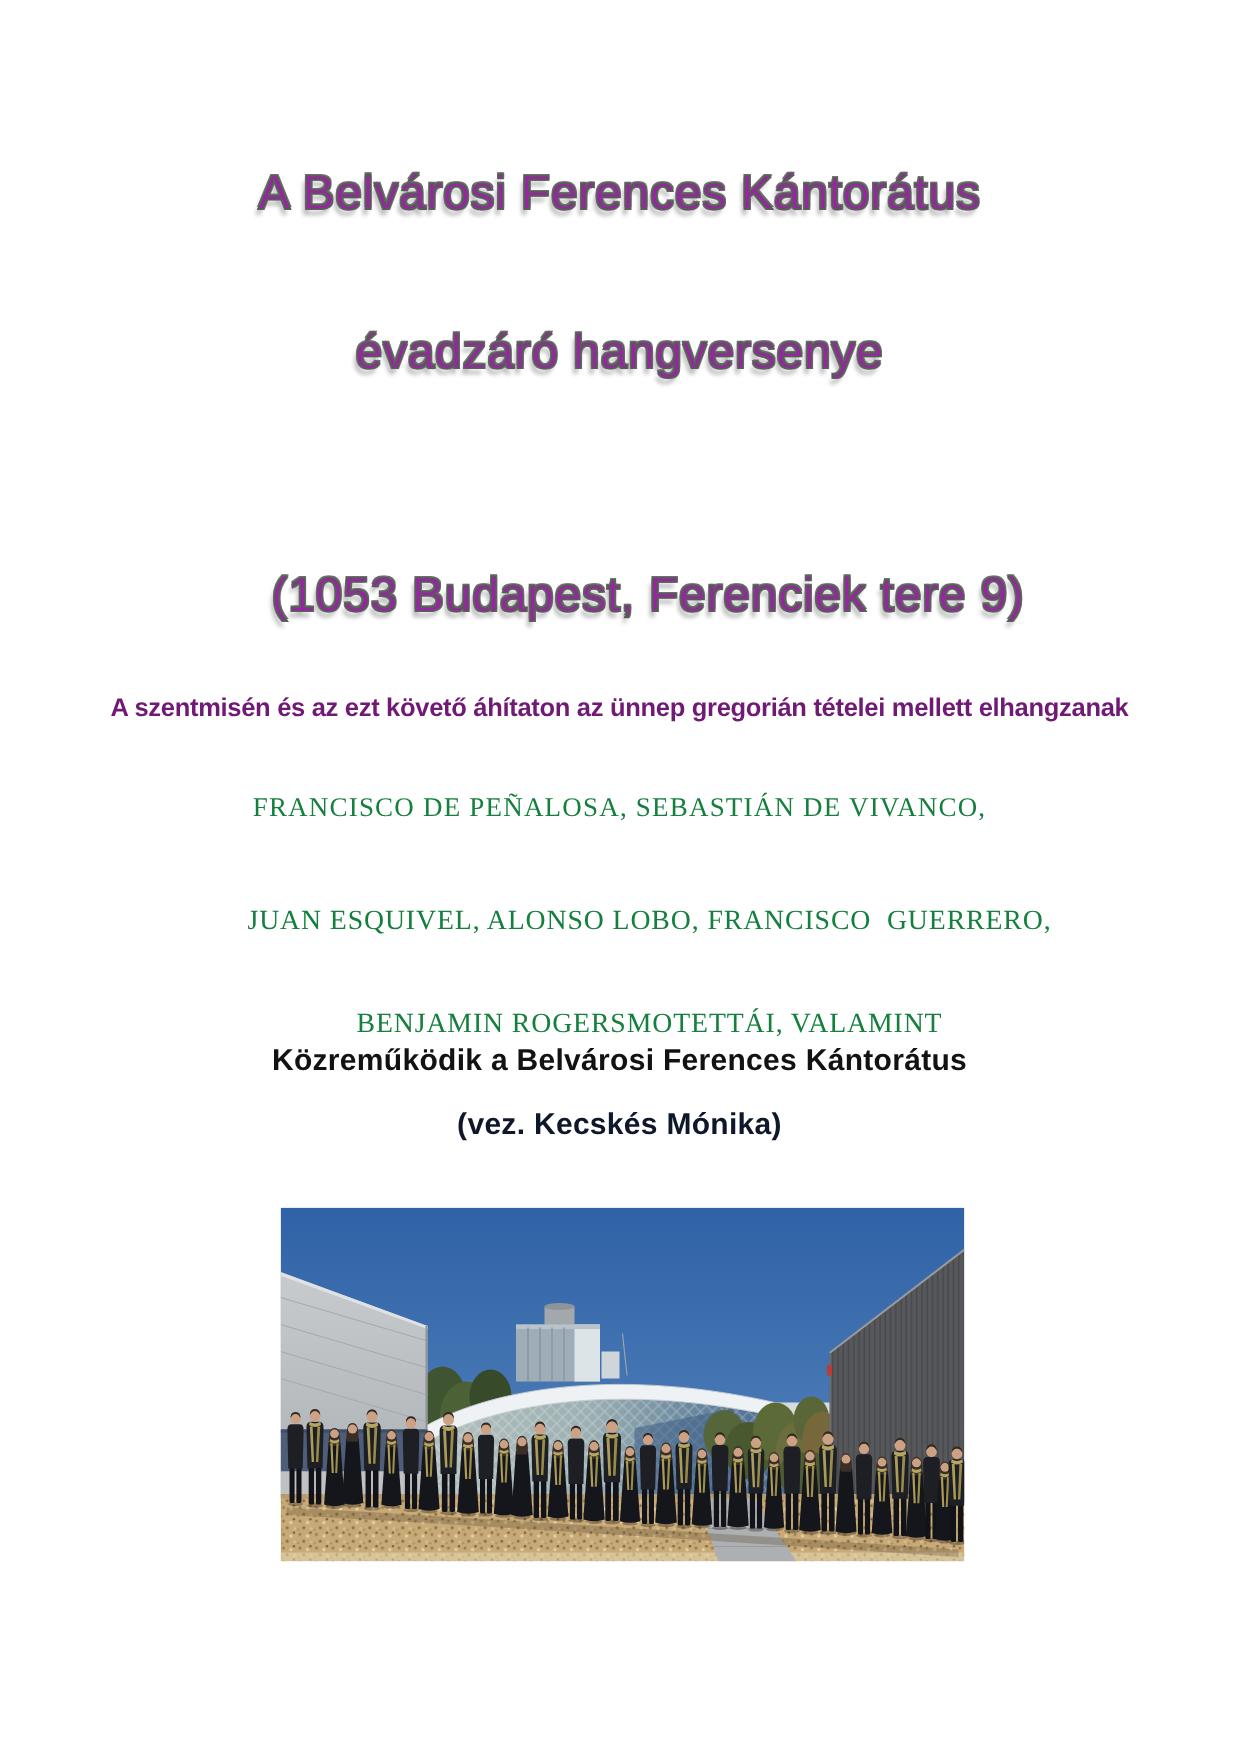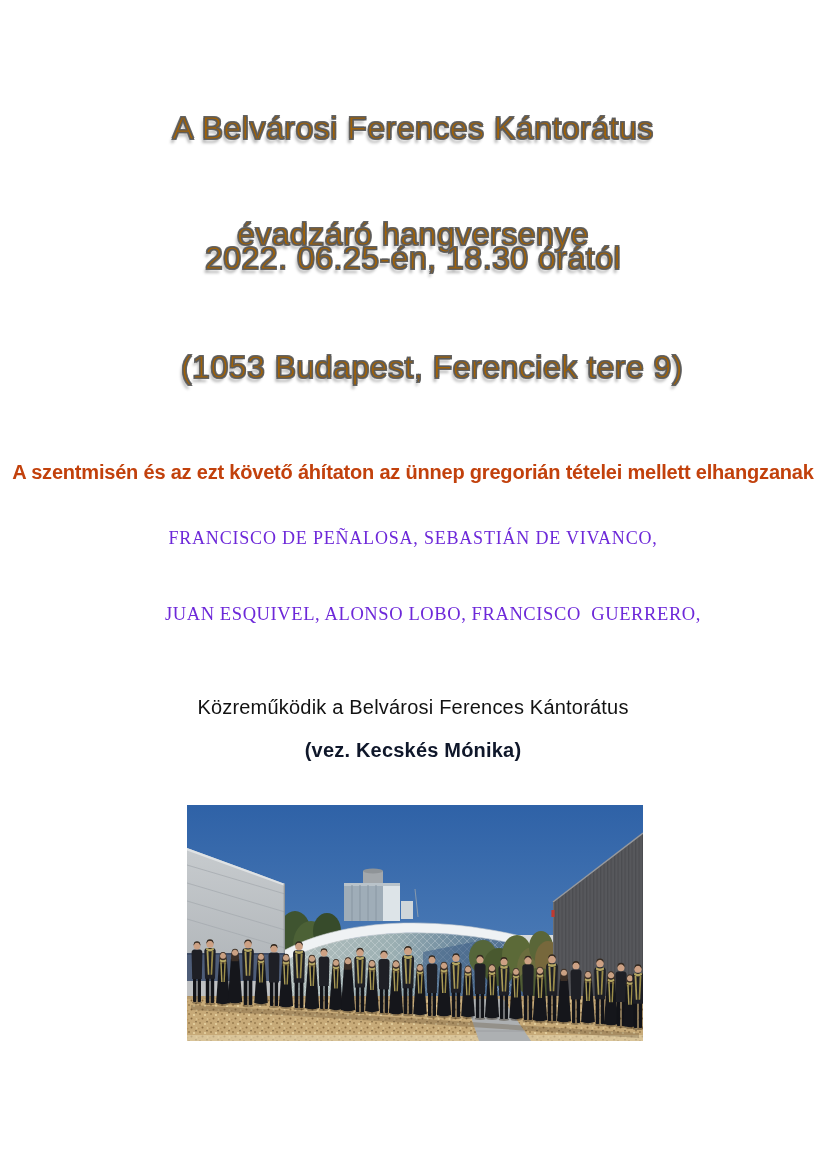--- a/index.html
+++ b/index.html
@@ -13,81 +13,81 @@
   }
   .abs { position: absolute; left: 0; right: 0; text-align: center; }
 
   
   .title-line {
     font-family: "Liberation Sans", sans-serif;
     font-size: 32px;
     font-weight: 400;
     letter-spacing: 0.5px;
     line-height: 46px;
-    color: #a16207;
+    color: #a21caf;
     -webkit-text-stroke: 1.1px #5a5a5a;
     text-shadow:
       -1px -1px 0 #6e6e6e,
        1px -1px 0 #6e6e6e,
       -1px  1px 0 #6e6e6e,
        1px  1px 0 #6e6e6e,
       -2px  4px 3px #b4b4b4;
   }
   .t1 { top: 105px; }
   .t2 { top: 170px; margin-top: 41px; }
   .t3 { top: 235px; }
   .t4 { top: 300px; }
-  .t5 { top: 344px; padding-left: 38px; }
+  .t5 { top: 373px; padding-left: 38px; }
 
   .intro-line {
     top: 462px;
-    font-size: 20px;
+    font-size: 17px;
     font-weight: 700;
     letter-spacing: -0.2px;
     line-height: 20px;
-    color: #c2410c;
+    color: #701a75;
   }
 
   .serif-caps {
     font-family: "Liberation Serif", serif;
-    color: #6d28d9;
+    color: #15803d;
     white-space: pre-wrap;
   }
   .program-line1 { top: 527px; font-size: 18px; letter-spacing: 0.8px; line-height: 22px; }
   .program-block { top: 557px; font-size: 18.5px; letter-spacing: 0.6px; line-height: 23px; padding-left: 40px; }
   .program-closing { top: 637px; font-size: 18px; letter-spacing: 1px; line-height: 22px; }
 
-  .performer-1 { top: 692px; font-size: 20px; font-weight: 400; letter-spacing: 0.2px; line-height: 30px; color: #121212; }
+  .performer-1 { top: 692px; font-size: 20px; font-weight: 700; letter-spacing: 0.2px; line-height: 30px; color: #121212; }
   .performer-2 { top: 735px; font-size: 20px; font-weight: 700; letter-spacing: 0.2px; line-height: 30px; color: #0f172a; }
 
   .photo-wrap {
     position: absolute;
     top: 805px;
     left: 187px;
     width: 456px;
     height: 236px;
     overflow: hidden;
   }
   .photo-wrap svg { display: block; }
 </style>
 </head>
 <body>
 
 <div class="page">
 
   <div class="abs title-line t1">A Belvárosi Ferences Kántorátus</div>
   <div class="abs title-line t2">évadzáró hangversenye</div>
-  <div class="abs title-line t3">2022. 06.25-én, 18.30 órától</div>
   <div class="abs title-line t5">(1053 Budapest, Ferenciek tere 9)</div>
 
   <div class="abs intro-line">A szentmisén és az ezt követő áhítaton az ünnep gregorián tételei mellett elhangzanak</div>
 
   <div class="abs serif-caps program-line1">FRANCISCO DE PEÑALOSA, SEBASTIÁN DE VIVANCO,</div>
   <div class="abs serif-caps program-block">
     <div>JUAN ESQUIVEL, ALONSO LOBO, FRANCISCO  GUERRERO,</div>
+    <div>BENJAMIN ROGERSMOTETTÁI, VALAMINT</div>
   </div>
 
   <div class="abs performer-1">Közreműködik a Belvárosi Ferences Kántorátus</div>
   <div class="abs performer-2">(vez. Kecskés Mónika)</div>
 
   <div class="photo-wrap">
     <svg width="456" height="236" viewBox="0 0 456 236" xmlns="http://www.w3.org/2000/svg">
       <defs>
         <linearGradient id="skyG" x1="0" y1="0" x2="0" y2="1">
           <stop offset="0" stop-color="#2f62a7"></stop>

